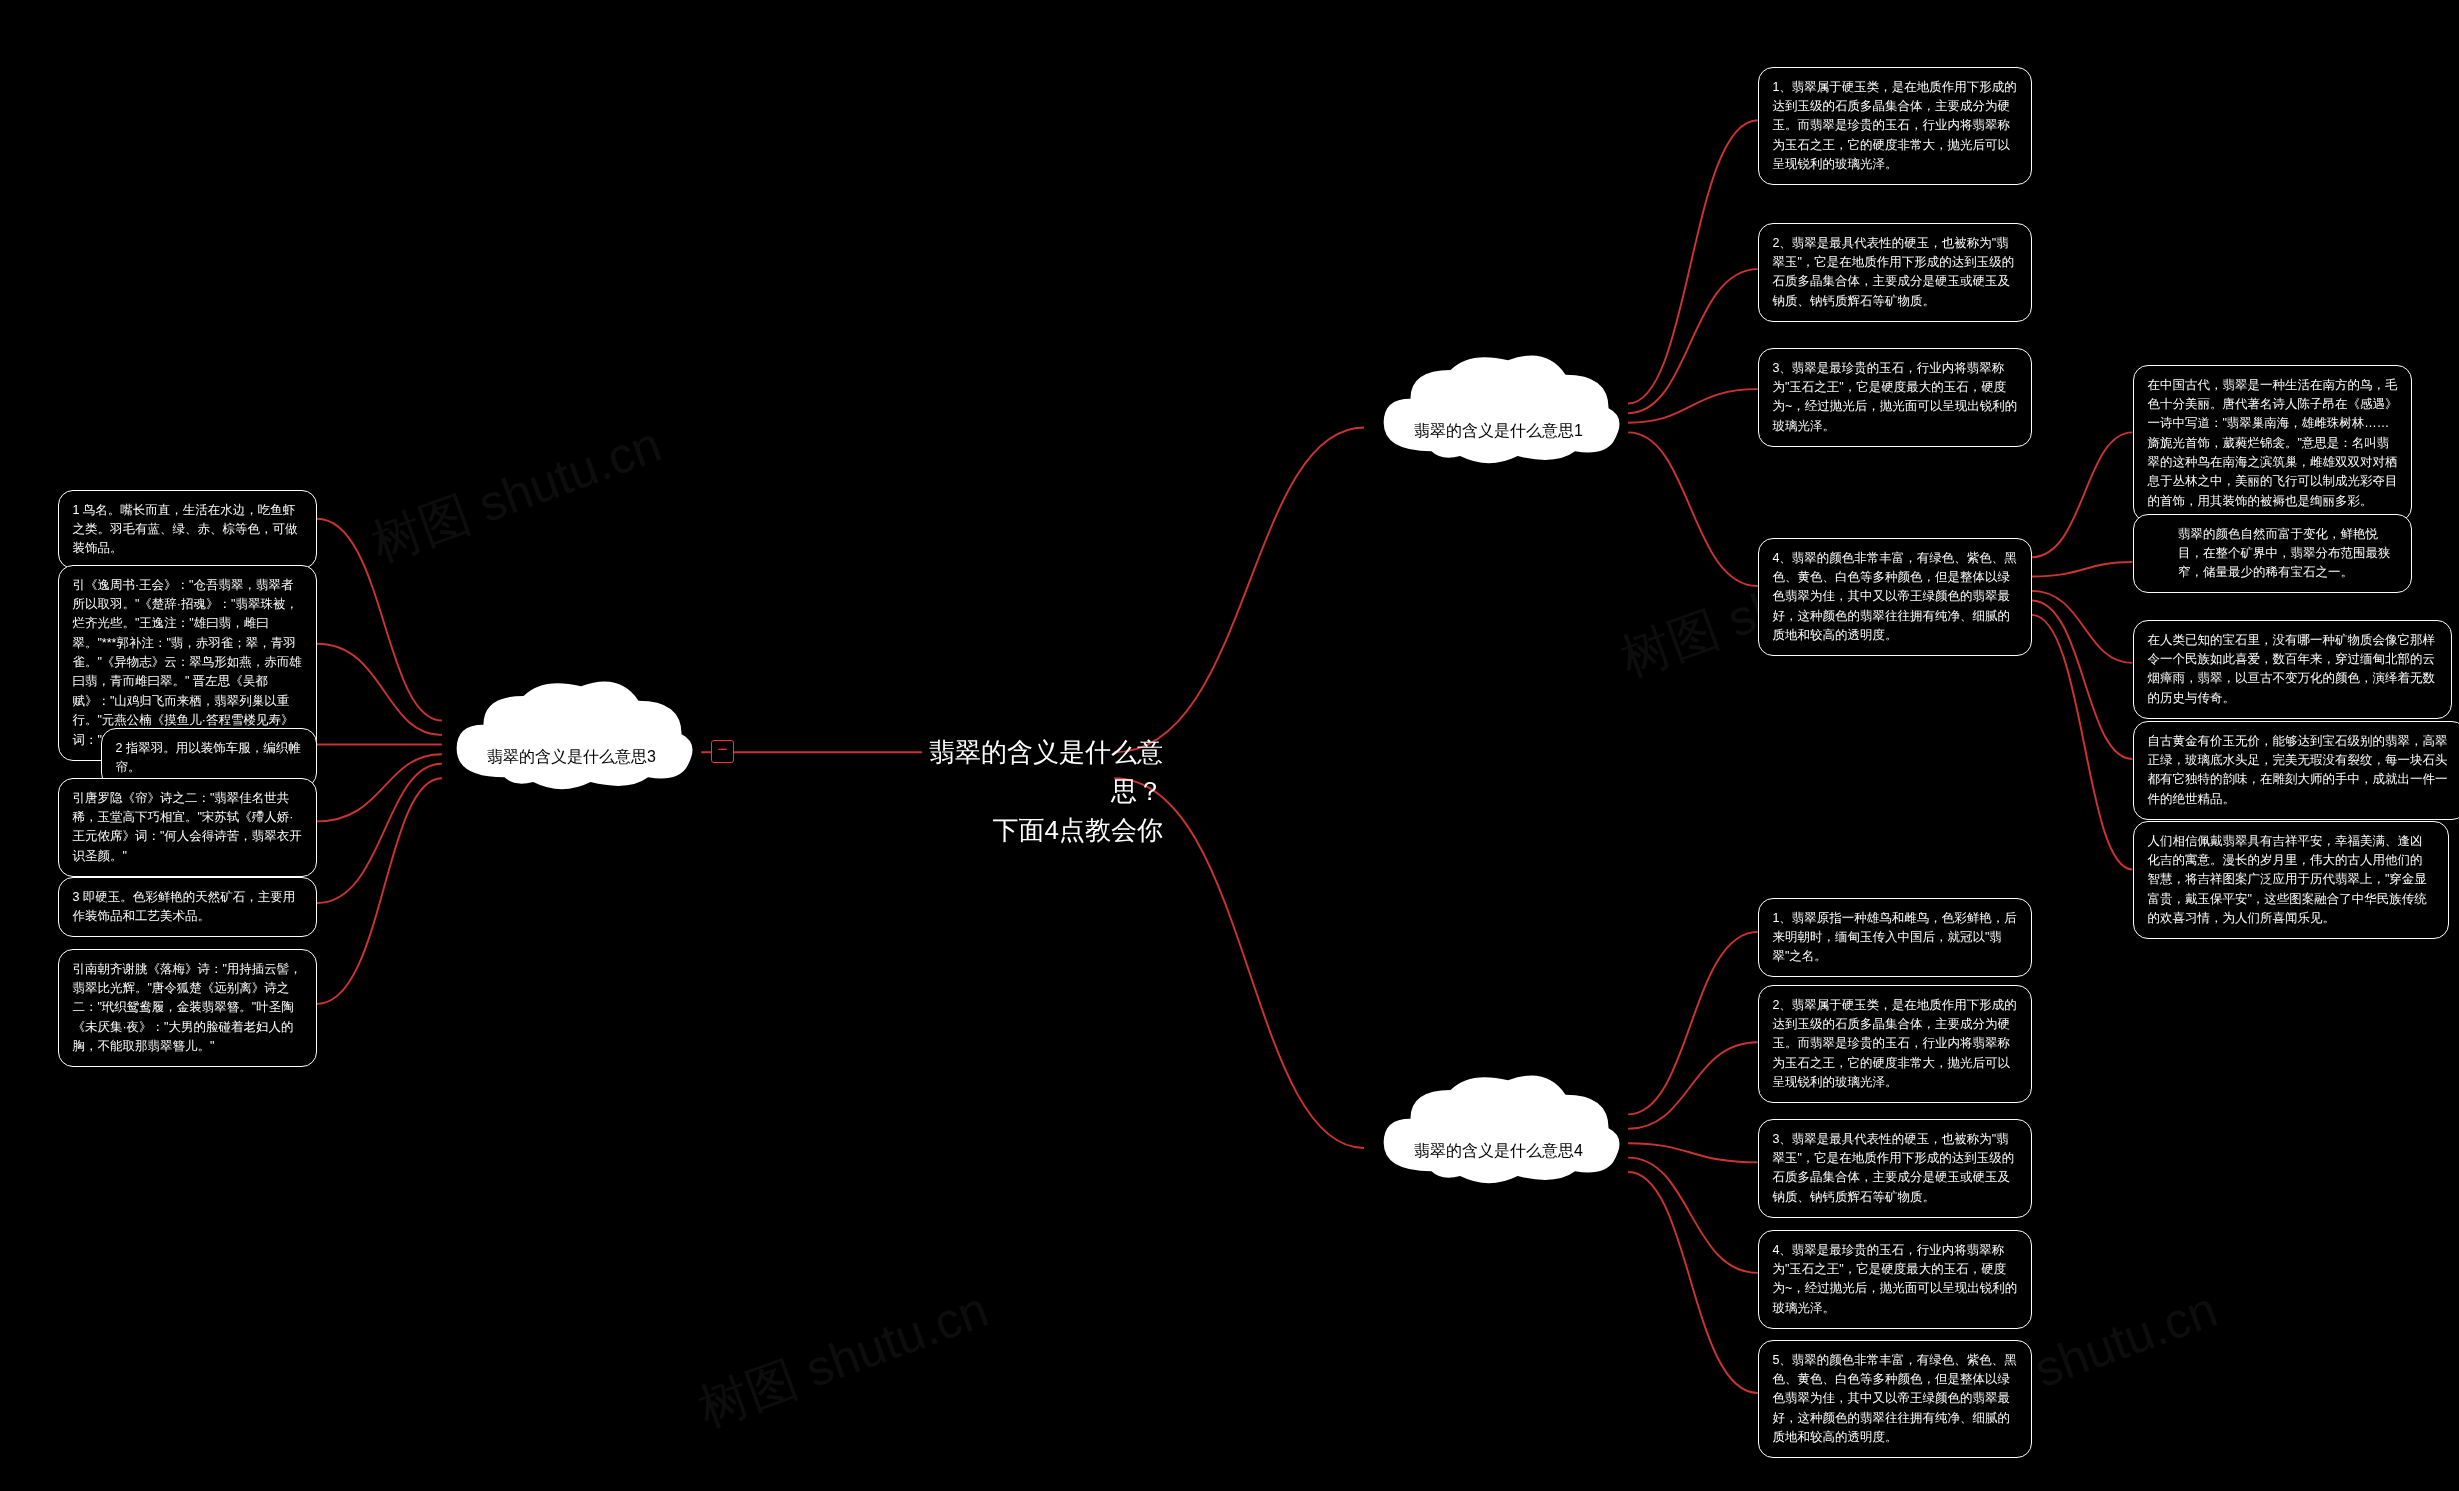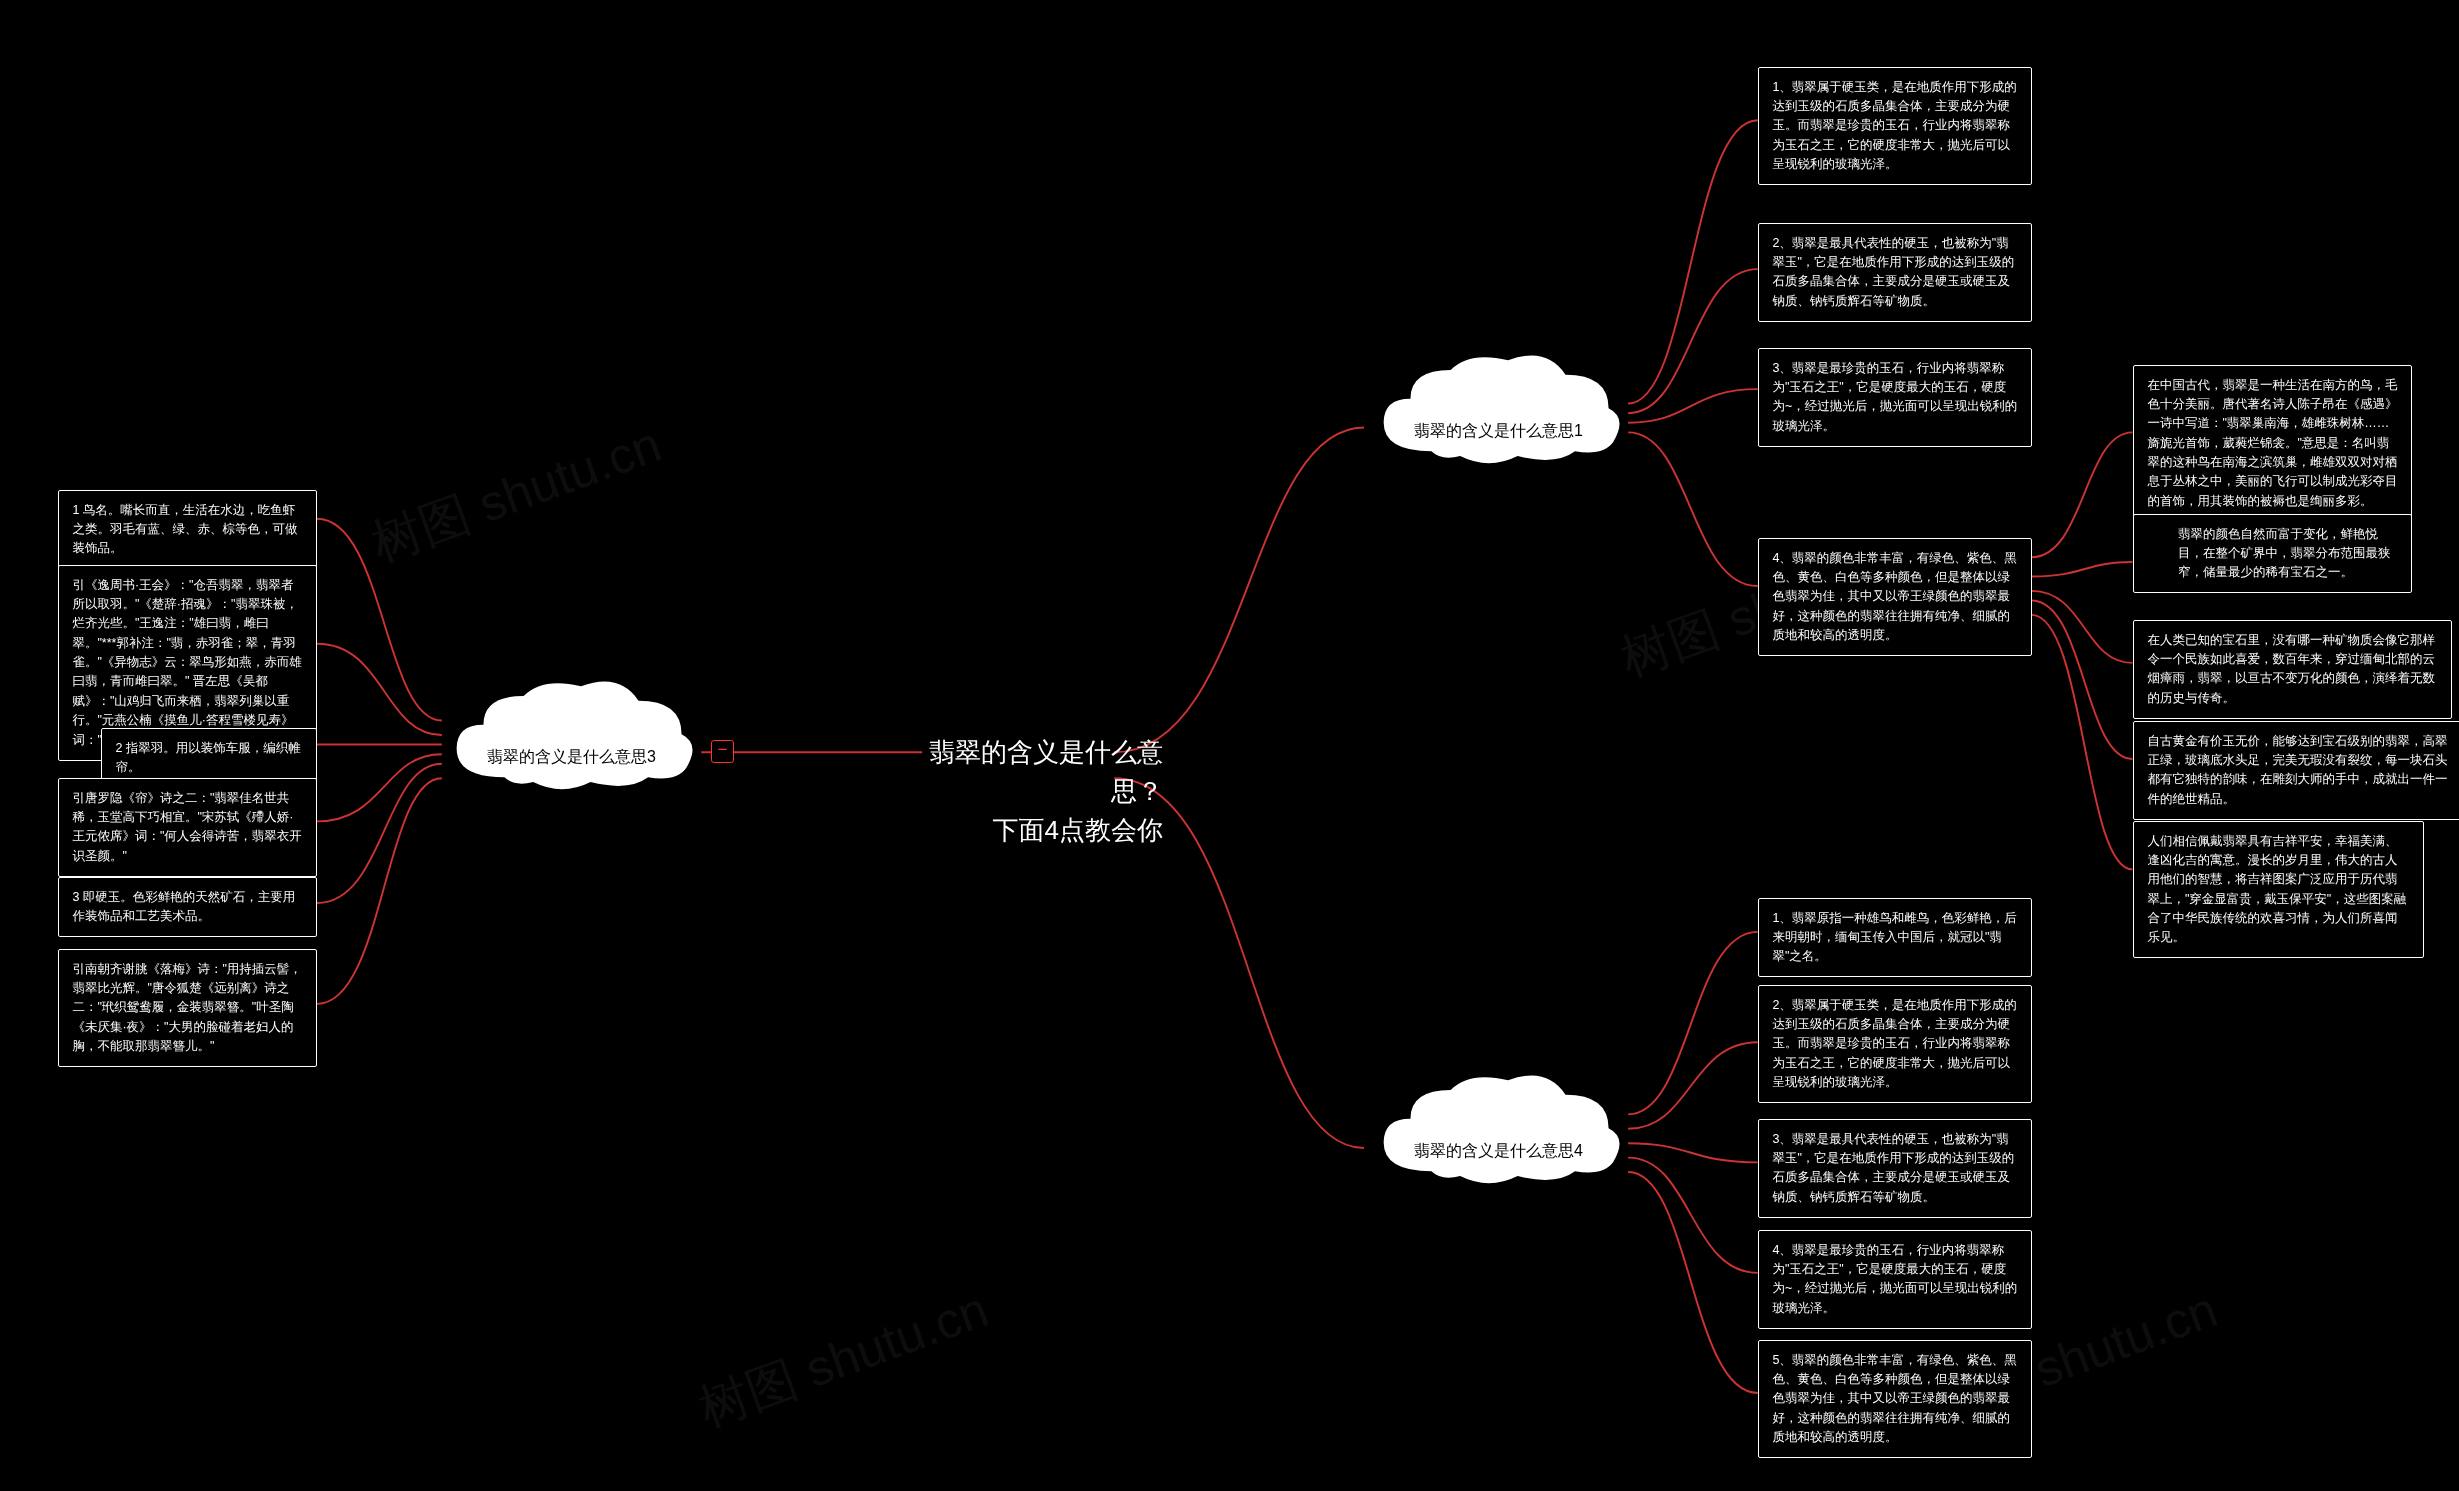--- a/index.html
+++ b/index.html
@@ -45,21 +45,21 @@
     position: absolute;
     width: 100%;
     text-align: center;
     font-size: 16px;
     color: #000;
     top: 75px;
   }
   .pill {
     position: absolute;
     border: 1.4px solid #fff;
-    border-radius: 2px;
+    border-radius: 15px;
     padding: 9.6px 13.4px;
     font-size: 12.5px;
     line-height: 1.55;
     color: #fff;
     background: #000;
     box-sizing: border-box;
   }
   .collapse {
     position: absolute;
     width: 21px;
@@ -126,21 +126,21 @@
 
 <div class="pill" style="left:1758px; top:67px;  width:274px;">1、翡翠属于硬玉类，是在地质作用下形成的达到玉级的石质多晶集合体，主要成分为硬玉。而翡翠是珍贵的玉石，行业内将翡翠称为玉石之王，它的硬度非常大，抛光后可以呈现锐利的玻璃光泽。</div>
 <div class="pill" style="left:1758px; top:223px; width:274px;">2、翡翠是最具代表性的硬玉，也被称为"翡翠玉"，它是在地质作用下形成的达到玉级的石质多晶集合体，主要成分是硬玉或硬玉及钠质、钠钙质辉石等矿物质。</div>
 <div class="pill" style="left:1758px; top:348px; width:274px;">3、翡翠是最珍贵的玉石，行业内将翡翠称为"玉石之王"，它是硬度最大的玉石，硬度为~，经过抛光后，抛光面可以呈现出锐利的玻璃光泽。</div>
 <div class="pill" style="left:1758px; top:538px; width:274px;">4、翡翠的颜色非常丰富，有绿色、紫色、黑色、黄色、白色等多种颜色，但是整体以绿色翡翠为佳，其中又以帝王绿颜色的翡翠最好，这种颜色的翡翠往往拥有纯净、细腻的质地和较高的透明度。</div>
 
 <div class="pill" style="left:2133px; top:365px; width:279px;">在中国古代，翡翠是一种生活在南方的鸟，毛色十分美丽。唐代著名诗人陈子昂在《感遇》一诗中写道："翡翠巢南海，雄雌珠树林……旖旎光首饰，葳蕤烂锦衾。"意思是：名叫翡翠的这种鸟在南海之滨筑巢，雌雄双双对对栖息于丛林之中，美丽的飞行可以制成光彩夺目的首饰，用其装饰的被褥也是绚丽多彩。</div>
 <div class="pill" style="left:2133px; top:514px; width:279px;padding-left:44px;">翡翠的颜色自然而富于变化，鲜艳悦目，在整个矿界中，翡翠分布范围最狭窄，储量最少的稀有宝石之一。</div>
 <div class="pill" style="left:2133px; top:620px; width:319px;">在人类已知的宝石里，没有哪一种矿物质会像它那样令一个民族如此喜爱，数百年来，穿过缅甸北部的云烟瘴雨，翡翠，以亘古不变万化的颜色，演绎着无数的历史与传奇。</div>
 <div class="pill" style="left:2133px; top:721px; width:334px;">自古黄金有价玉无价，能够达到宝石级别的翡翠，高翠正绿，玻璃底水头足，完美无瑕没有裂纹，每一块石头都有它独特的韵味，在雕刻大师的手中，成就出一件一件的绝世精品。</div>
-<div class="pill" style="left:2133px; top:821px; width:291px;">人们相信佩戴翡翠具有吉祥平安，幸福美满、逢凶化吉的寓意。漫长的岁月里，伟大的古人用他们的智慧，将吉祥图案广泛应用于历代翡翠上，"穿金显富贵，戴玉保平安"，这些图案融合了中华民族传统的欢喜习情，为人们所喜闻乐见。</div>
+<div class="pill" style="left:2133px; top:821px; width:316px;">人们相信佩戴翡翠具有吉祥平安，幸福美满、逢凶化吉的寓意。漫长的岁月里，伟大的古人用他们的智慧，将吉祥图案广泛应用于历代翡翠上，"穿金显富贵，戴玉保平安"，这些图案融合了中华民族传统的欢喜习情，为人们所喜闻乐见。</div>
 
 <div class="cloud-box" style="left:437px; top:672px;">
   <svg viewBox="0 0 280 140">
       <path d="M70 110 Q20 110 20 80 Q20 55 48 55 Q48 25 90 25 Q110 5 150 15 Q190 0 210 30 Q255 30 255 65 Q275 75 260 100 Q250 115 220 110 Q200 125 160 115 Q130 130 100 115 Q80 120 70 110 Z" fill="#fff"></path>
     </svg>
   <div class="cloud-label">翡翠的含义是什么意思3</div>
 </div>
 <div class="collapse" style="left:711px; top:740px;">−</div>
 
 <div class="pill" style="left:58px;  top:490px; width:259px;">1 鸟名。嘴长而直，生活在水边，吃鱼虾之类。羽毛有蓝、绿、赤、棕等色，可做装饰品。</div>

